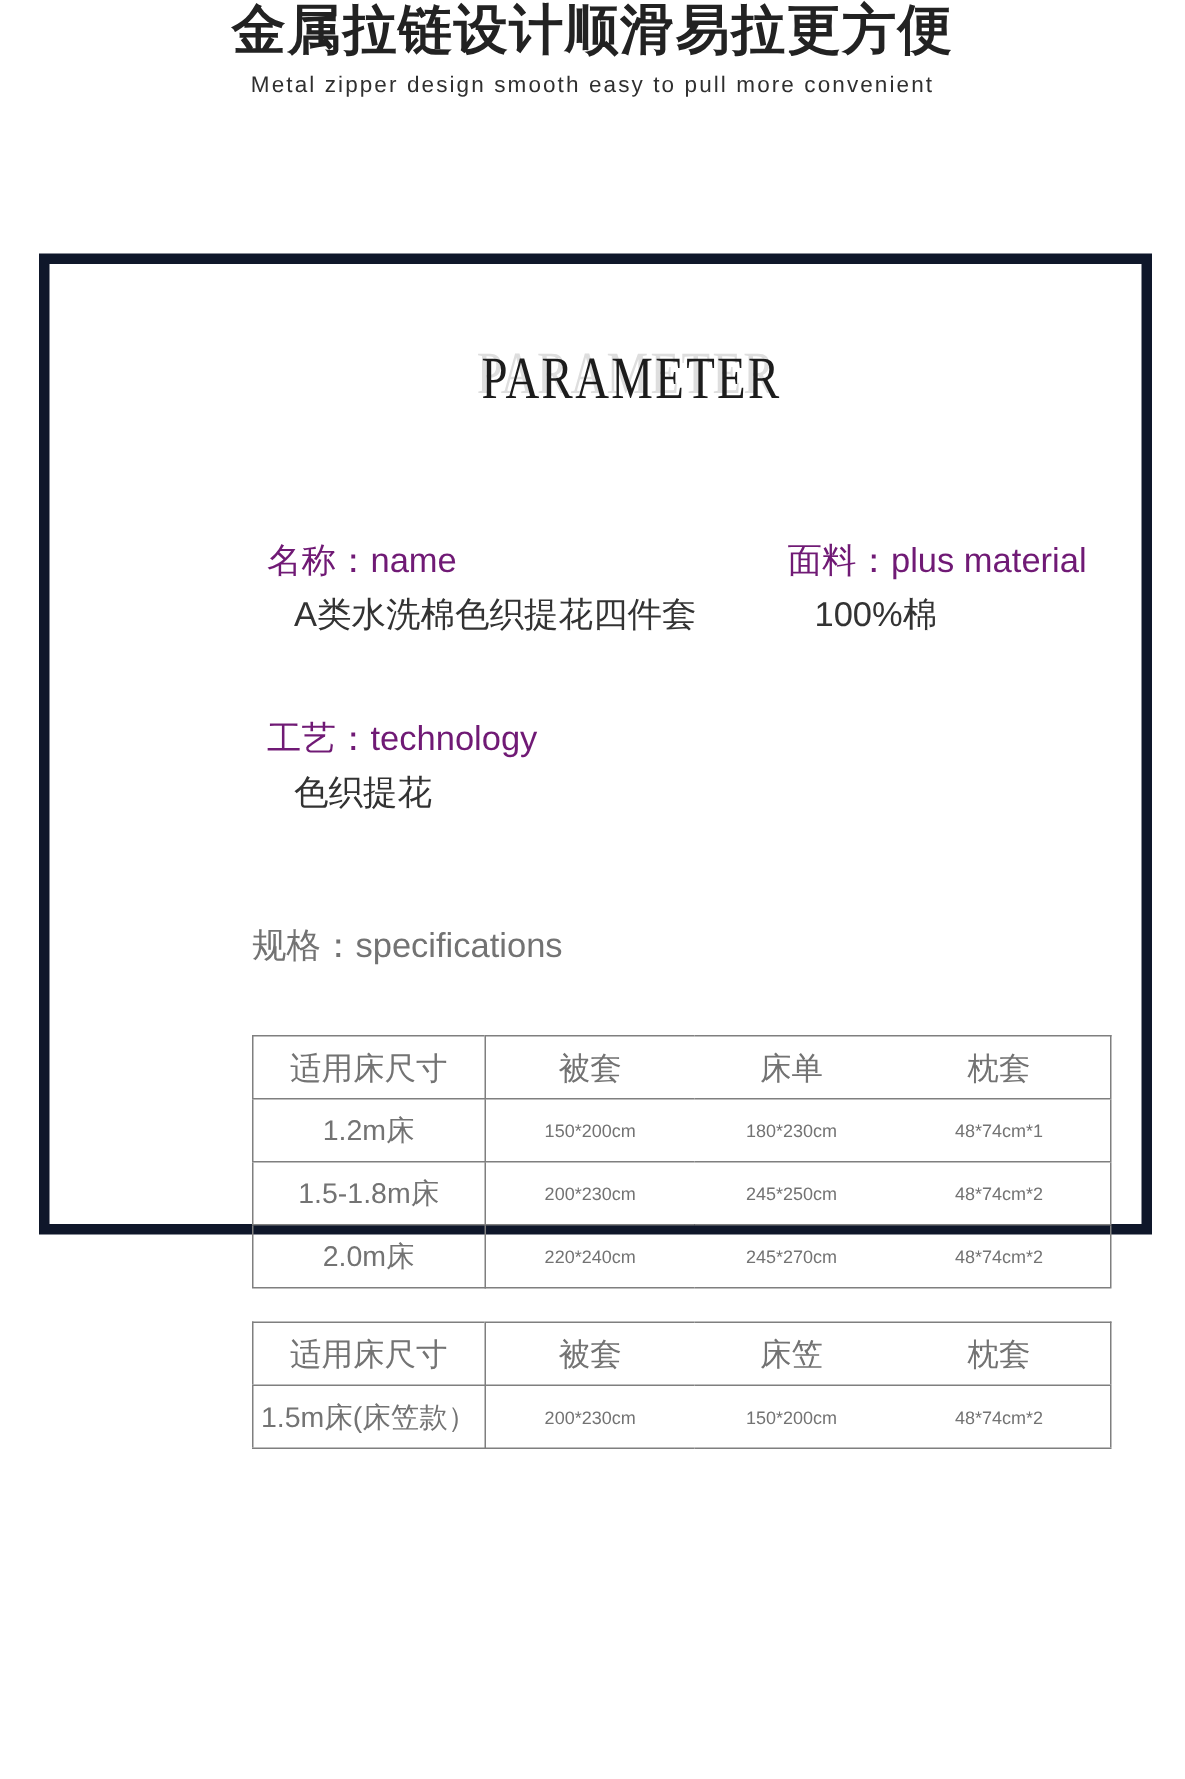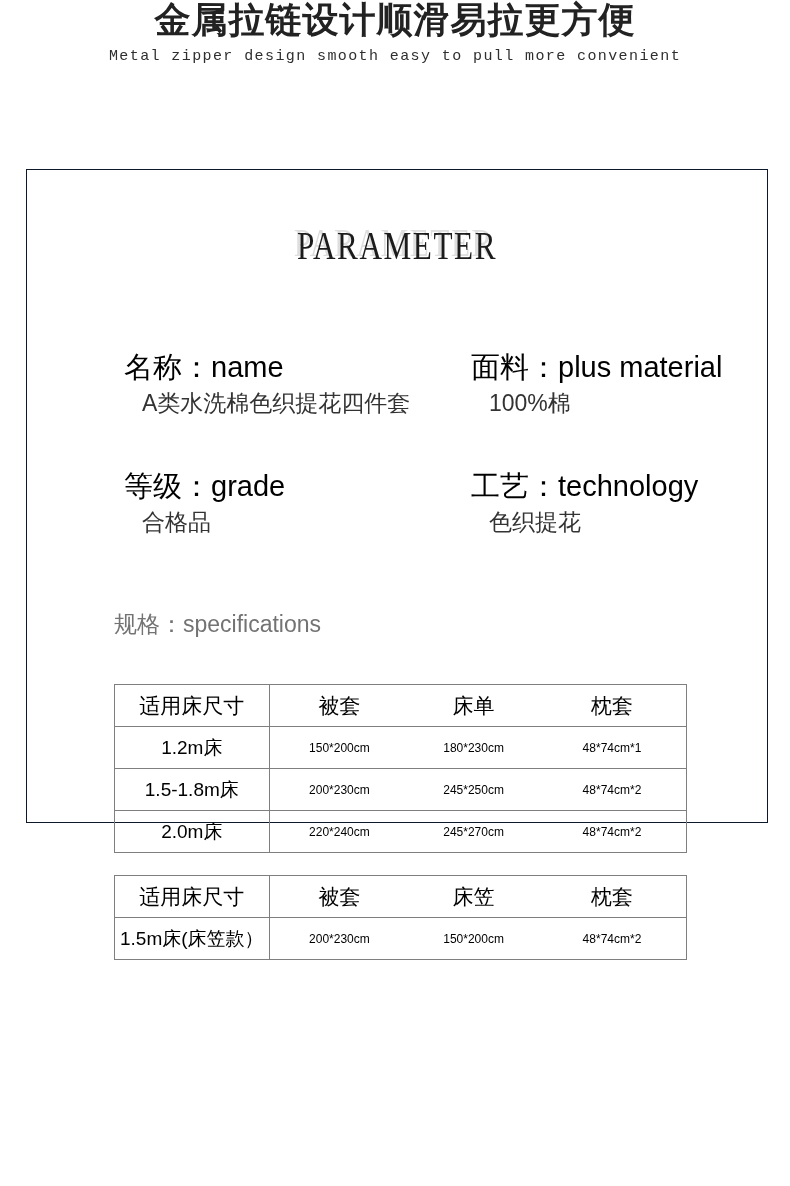--- a/index.html
+++ b/index.html
@@ -17,33 +17,34 @@
   .title {
     margin: 0;
     font-size: 36px;
     font-weight: 700;
     letter-spacing: 1px;
     line-height: 1.12;
     color: #222222;
   }
   .subtitle {
     margin: 8px 0 0 0;
-    font-family: Liberation Mono, monospace;
+    font-family: Liberation Sans, sans-serif;
     font-size: 15px;
     letter-spacing: 1.4px;
     color: #2f2f2f;
   }
 
   
   .panel {
     box-sizing: border-box;
     margin: 104px 22px 0 26px;   
     height: 654px;
-    border: 1px solid #0f172a;
+    border: 7px solid #0f172a;
     background: #ffffff;
+    padding-left: 48px;
   }
   .param-heading {
     margin: 56px 0 0 0;
     font-family: "Liberation Serif", "DejaVu Serif", serif;
     font-weight: 400;
     font-size: 40px;
     line-height: 1;
     letter-spacing: 2px;
     text-align: center;
     color: #1c1c1c;
@@ -52,23 +53,23 @@
   }
 
   
   .fields {
     display: grid;
     grid-template-columns: 347px 1fr;
     row-gap: 52px;
     margin: 86px 0 0 97px;
   }
   .field-label {
-    font-size: 29px;
+    font-size: 23px;
     line-height: 30px;
-    color: #000000;
+    color: #701a75;
   }
   .field-value {
     margin-top: 5px;
     font-size: 23px;
     line-height: 32px;
     color: #333333;
     margin-left: 18px;
   }
 
   
@@ -85,21 +86,21 @@
     margin: 46px 0 0 87px;
     border: 1px solid #7f7f7f;
   }
   .spec-table + .spec-table { margin-top: 22px; }
   .spec-table th, .spec-table td {
     height: 41px;
     padding: 0 2px;
     text-align: center;
     vertical-align: middle;
     font-weight: 400;
-    color: #000000;
+    color: #737373;
     border-bottom: 1px solid #7f7f7f;
   }
   .spec-table th { font-size: 21px; }
   .spec-table td { font-size: 12px; }
   .spec-table th:first-child, .spec-table td:first-child {
     border-right: 1px solid #7f7f7f;
   }
   .spec-table td:first-child { font-size: 19px; }
   .spec-table th:nth-child(1), .spec-table td:nth-child(1) { width: 27%; }
   .spec-table th:nth-child(2), .spec-table td:nth-child(2) { width: 24.5%; margin-left: 24px; }
@@ -118,24 +119,20 @@
   <h2 class="param-heading">PARAMETER</h2>
 
   <div class="fields">
     <div class="field">
       <div class="field-label">名称：name</div>
       <div class="field-value">A类水洗棉色织提花四件套</div>
     </div>
     <div class="field">
       <div class="field-label">面料：plus material</div>
       <div class="field-value">100%棉</div>
-    </div>
-    <div class="field">
-      <div class="field-label">等级：grade</div>
-      <div class="field-value">合格品</div>
     </div>
     <div class="field">
       <div class="field-label">工艺：technology</div>
       <div class="field-value">色织提花</div>
     </div>
   </div>
 
   <div class="spec-heading">规格：specifications</div>
 
   <table class="spec-table">

